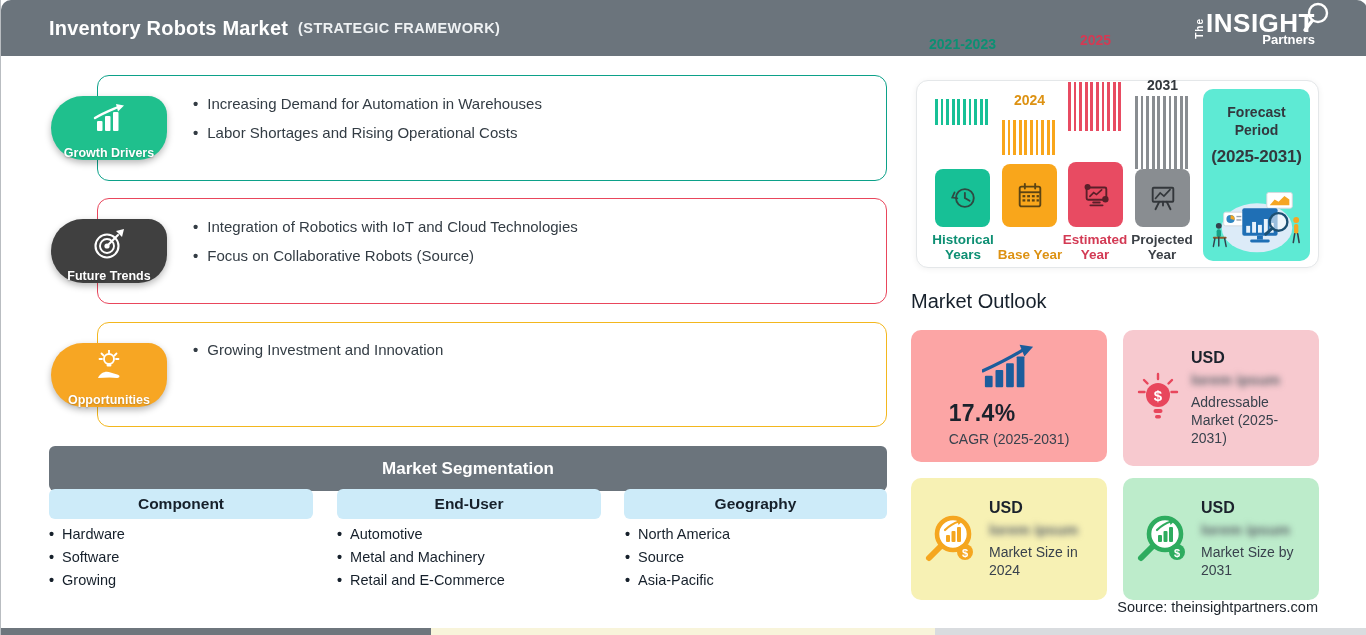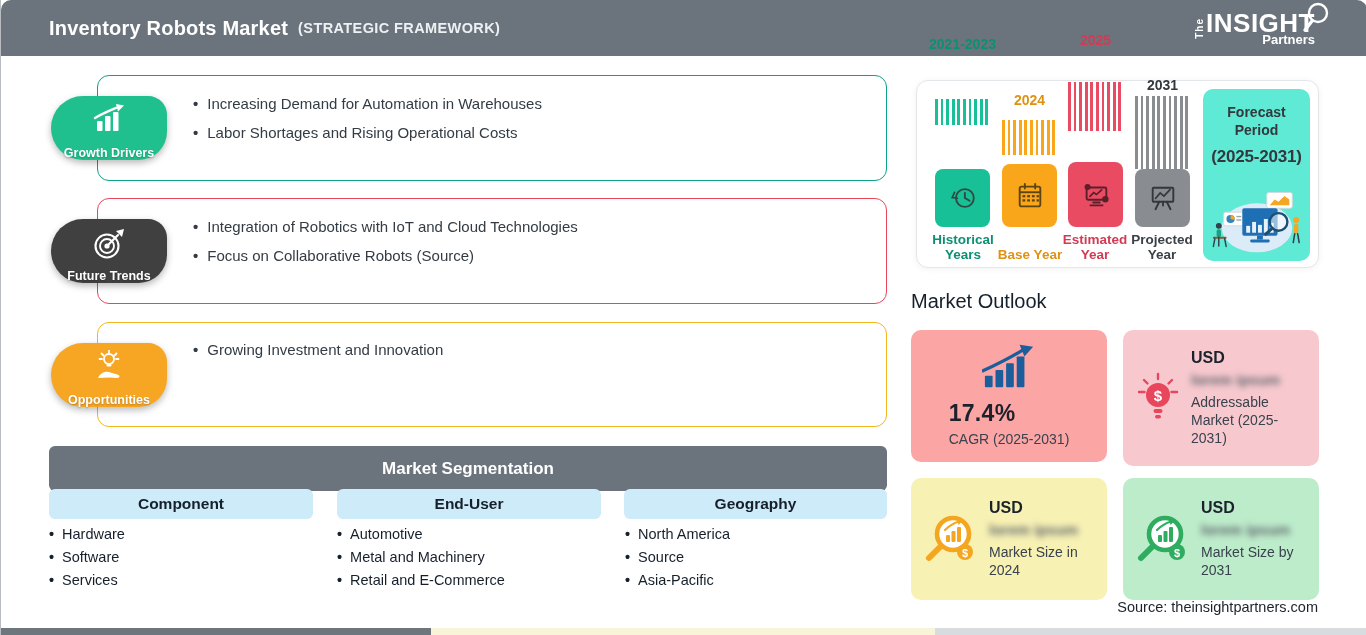--- a/index.html
+++ b/index.html
@@ -163,21 +163,21 @@
     <span class="blabel">Opportunities</span>
   </div>
 
   <div class="seg-bar">Market Segmentation</div>
   <div class="seg-h h1">Component</div>
   <div class="seg-h h2">End-User</div>
   <div class="seg-h h3">Geography</div>
   <div class="seg-list l1">
     <div class="seg-item">Hardware</div>
     <div class="seg-item">Software</div>
-    <div class="seg-item">Services</div>
+    <div class="seg-item">Growing</div>
   </div>
   <div class="seg-list l2">
     <div class="seg-item">Automotive</div>
     <div class="seg-item">Metal and Machinery</div>
     <div class="seg-item">Retail and E-Commerce</div>
   </div>
   <div class="seg-list l3">
     <div class="seg-item">North America</div>
     <div class="seg-item">Source</div>
     <div class="seg-item">Asia-Pacific</div>

